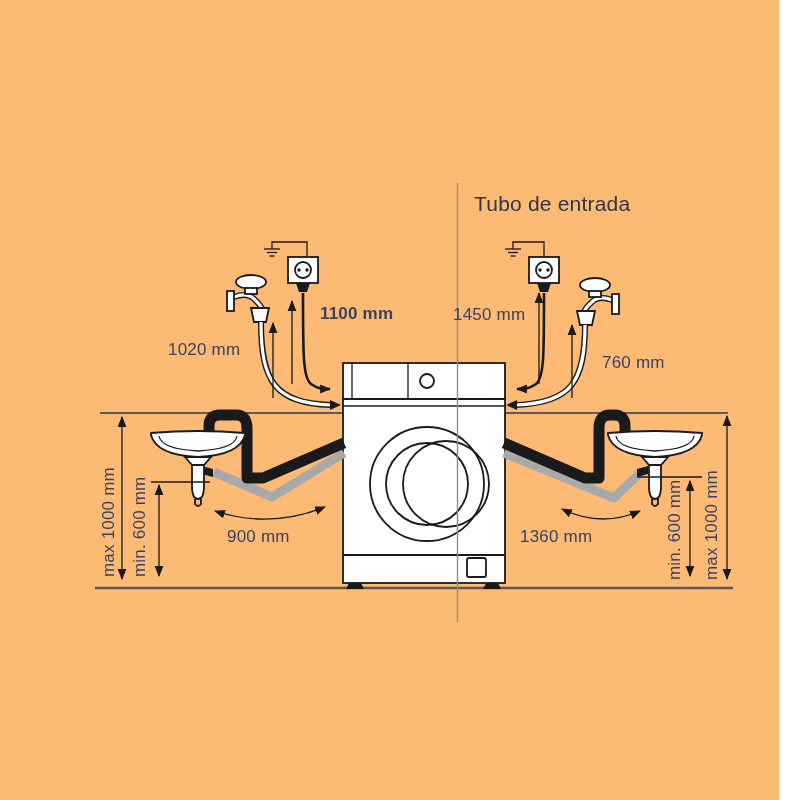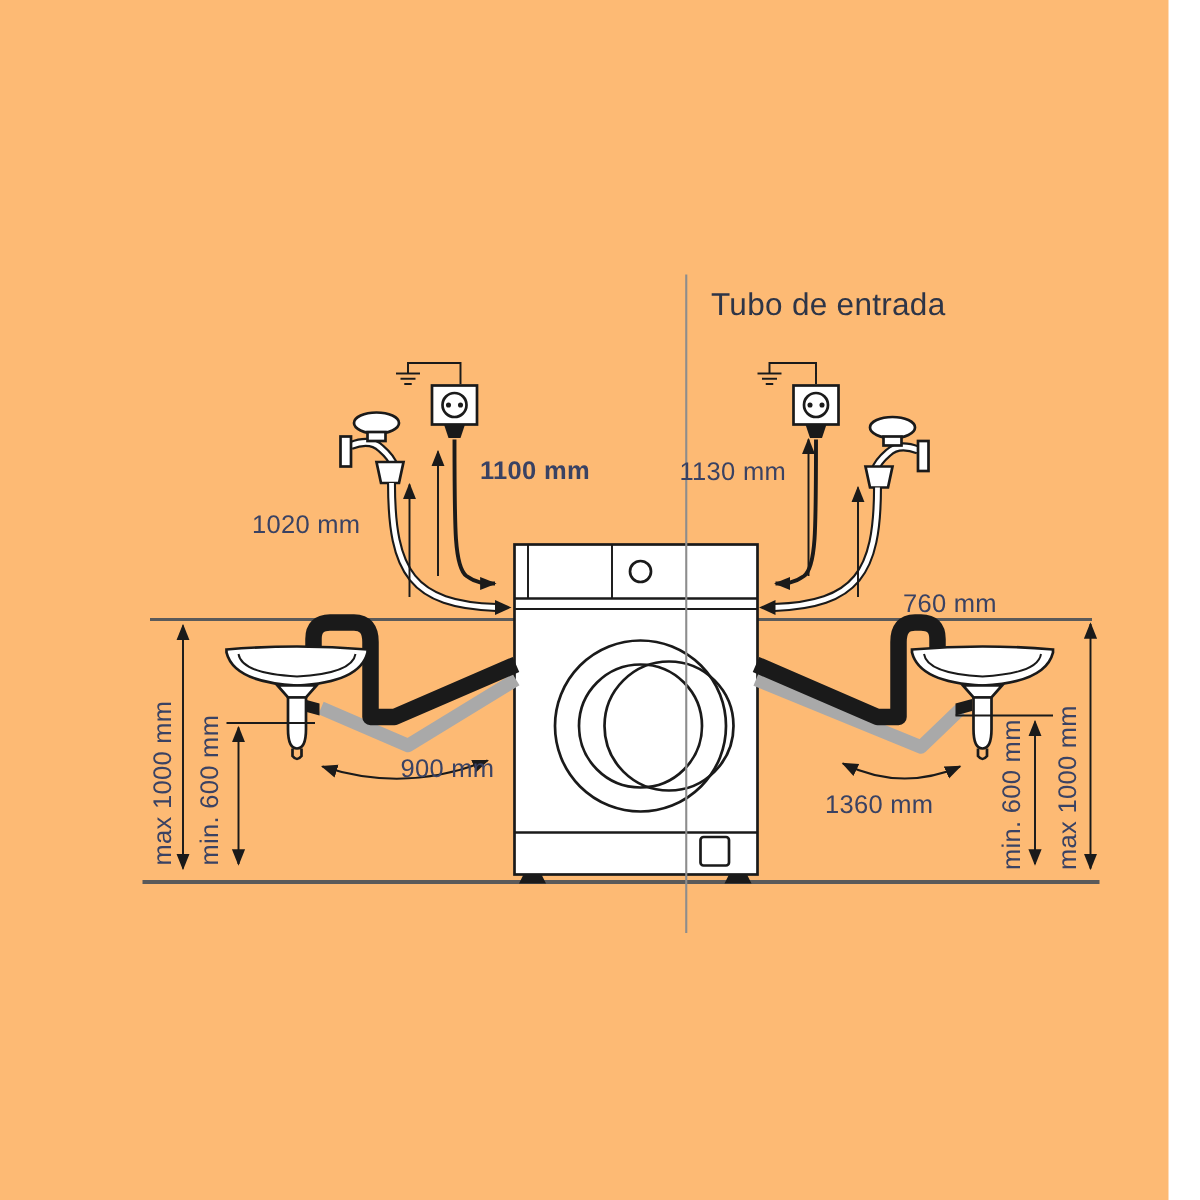--- a/index.html
+++ b/index.html
@@ -196,23 +196,23 @@
 
   <g>
     <line class="guide" x1="457.5" y1="183" x2="457.5" y2="622"></line>
   </g>
 </svg>
 
 <div class="lbl title" style="left:474px;top:192px;">Tubo de entrada</div>
 
 <div class="lbl" style="left:168px;top:340px;">1020 mm</div>
 <div class="lbl" style="left:320px;top:304px;font-weight:bold;">1100 mm</div>
-<div class="lbl" style="left:453px;top:305px;">1130 mm</div>
-<div class="lbl" style="left:602px;top:353px;margin-top:40px;">760 mm</div>
-<div class="lbl" style="left:227px;top:503px;margin-left:40px;">900 mm</div>
-<div class="lbl" style="left:550px;top:527px;">1360 mm</div>
+<div class="lbl" style="left:453px;top:305px;">1450 mm</div>
+<div class="lbl" style="left:602px;top:353px;">760 mm</div>
+<div class="lbl" style="left:227px;top:527px;">900 mm</div>
+<div class="lbl" style="left:520px;top:527px;">1360 mm</div>
 
 <div class="lbl rot" style="left:99px;top:577px;">max 1000 mm</div>
 <div class="lbl rot" style="left:130px;top:577px;">min. 600 mm</div>
 <div class="lbl rot" style="left:665px;top:580px;">min. 600 mm</div>
 <div class="lbl rot" style="left:702px;top:580px;">max 1000 mm</div>
 
 </div>
 
 </body></html>

